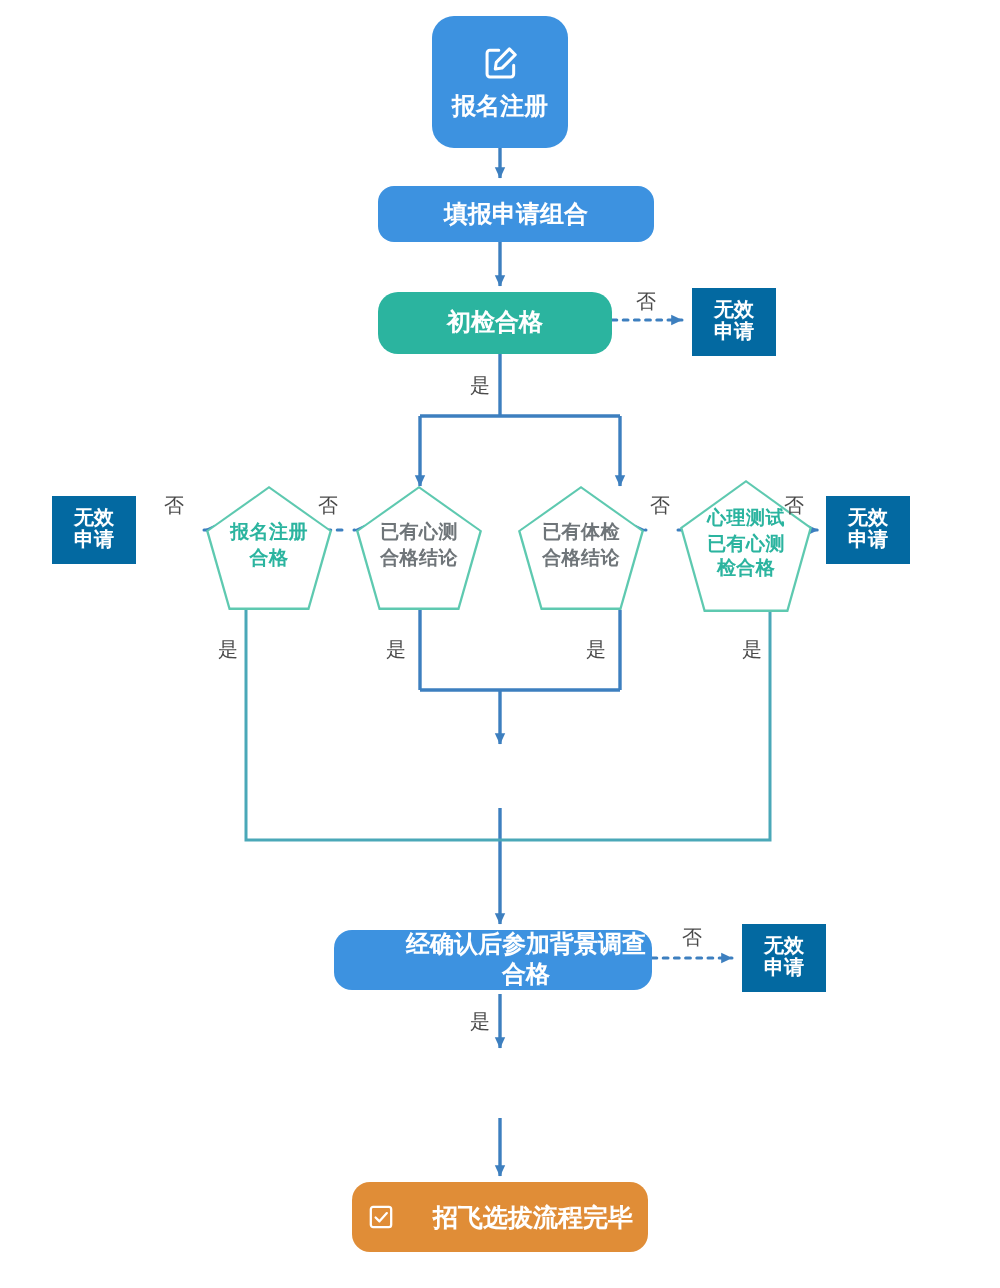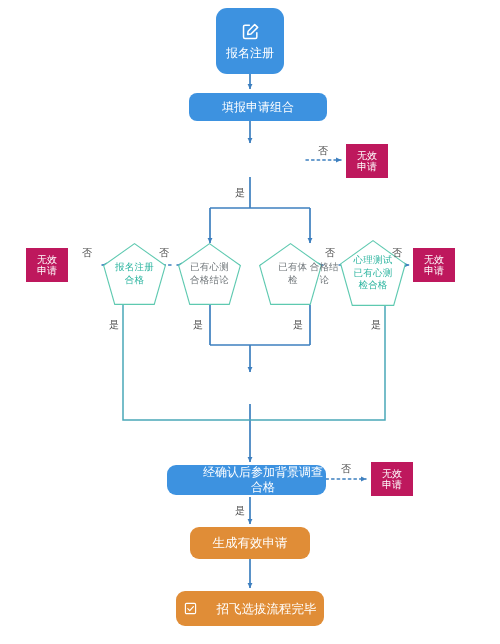--- a/index.html
+++ b/index.html
@@ -26,30 +26,31 @@
   }
   .node {
     position: absolute;
     box-sizing: border-box;
     display: flex;
     align-items: center;
     justify-content: center;
     text-align: center;
     line-height: 1.25;
     z-index: 3;
+    font-weight: bold;
   }
   
   .blk {
     border-radius: 8px;
     color: #ffffff;
   }
   .blk-blue  { background: #3d92e0; }
   .blk-teal  { background: #2bb49f; }
   .blk-orange{ background: #e08d37; }
-  .blk-gray  { background: #be185d; border-radius: 0; }
+  .blk-gray  { background: #0369a1; border-radius: 0; }
 
   .n-register {
     flex-direction: column;
     gap: 5px;
     border-radius: 11px;
   }
   .n-register .lbl { font-size: 12px; }
 
   
   .penta {
@@ -158,20 +159,23 @@
         <path d="M17.3 3.1 21 6.8 12.6 15.2 8.4 15.8 9 11.6z"></path>
       </svg>
     </span>
     <span class="lbl">报名注册</span>
   </div>
 
   <div class="node blk blk-blue" style="left:189px; top:93px; width:138px; height:28px; font-size:12px;">
     <span>填报申请组合</span>
   </div>
 
+  <div class="node blk blk-teal" style="left:189px; top:146px; width:117px; height:31px; font-size:12px; border-radius:10px;">
+    <span>初检合格</span>
+  </div>
 
   <div class="node blk blk-gray" style="left:346px; top:144px; width:42px; height:34px; font-size:10px; flex-direction:column; line-height:1.15;">
     <span>无效</span>
     <span>申请</span>
   </div>
 
   <div class="node blk blk-gray" style="left:26px; top:248px; width:42px; height:34px; font-size:10px; flex-direction:column; line-height:1.15;">
     <span>无效</span>
     <span>申请</span>
   </div>
@@ -188,21 +192,21 @@
     <div class="penta-inner"></div>
   </div>
   <div class="node penta" style="left:178px; top:243px; width:63px; height:62px; background:transparent; flex-direction:column; clip-path:none;">
     <span class="txt txt-gray">已有心测</span>
     <span class="txt txt-gray">合格结论</span>
   </div>
 
   <div class="penta-border" style="left:259px; top:243px; width:63px; height:62px;">
     <div class="penta-inner"></div>
   </div>
-  <div class="node penta" style="left:277px; top:243px; width:63px; height:62px; background:transparent; flex-direction:row; clip-path:none;">
+  <div class="node penta" style="left:259px; top:243px; width:63px; height:62px; background:transparent; flex-direction:column; clip-path:none;">
     <span class="txt txt-gray">已有体检</span>
     <span class="txt txt-gray">合格结论</span>
   </div>
 
   <div class="penta-border" style="left:340px; top:240px; width:66px; height:66px;">
     <div class="penta-inner"></div>
   </div>
   <div class="node penta" style="left:340px; top:240px; width:66px; height:66px; background:transparent; flex-direction:column; clip-path:none;">
     <span class="txt txt-teal">心理测试</span>
     <span class="txt txt-teal">已有心测</span>
@@ -217,23 +221,20 @@
 
   <div class="node blk blk-blue" style="left:167px; top:465px; width:159px; height:30px; font-size:12px; border-radius:9px;padding-left:33px;">
     <span>经确认后参加背景调查合格</span>
   </div>
 
   <div class="node blk blk-gray" style="left:371px; top:462px; width:42px; height:34px; font-size:10px; flex-direction:column; line-height:1.15;">
     <span>无效</span>
     <span>申请</span>
   </div>
 
-  <div class="node blk blk-orange" style="left:190px; top:527px; width:120px; height:32px; font-size:12.5px; border-radius:9px;">
-    <span>生成有效申请</span>
-  </div>
 
   <div class="node blk blk-orange" style="left:176px; top:591px; width:148px; height:35px; font-size:12.5px; border-radius:9px; gap:20px;">
     <span class="icon-box">
       <svg width="13" height="13" viewBox="0 0 24 24" fill="none" stroke="#ffffff" stroke-width="2.1" stroke-linecap="round" stroke-linejoin="round">
         <rect x="2.6" y="2.6" width="18.8" height="18.8" rx="2.2"></rect>
         <path d="M7 12.4 L10.6 16 L17.4 8.4"></path>
       </svg>
     </span>
     <span>招飞选拔流程完毕</span>
   </div>

